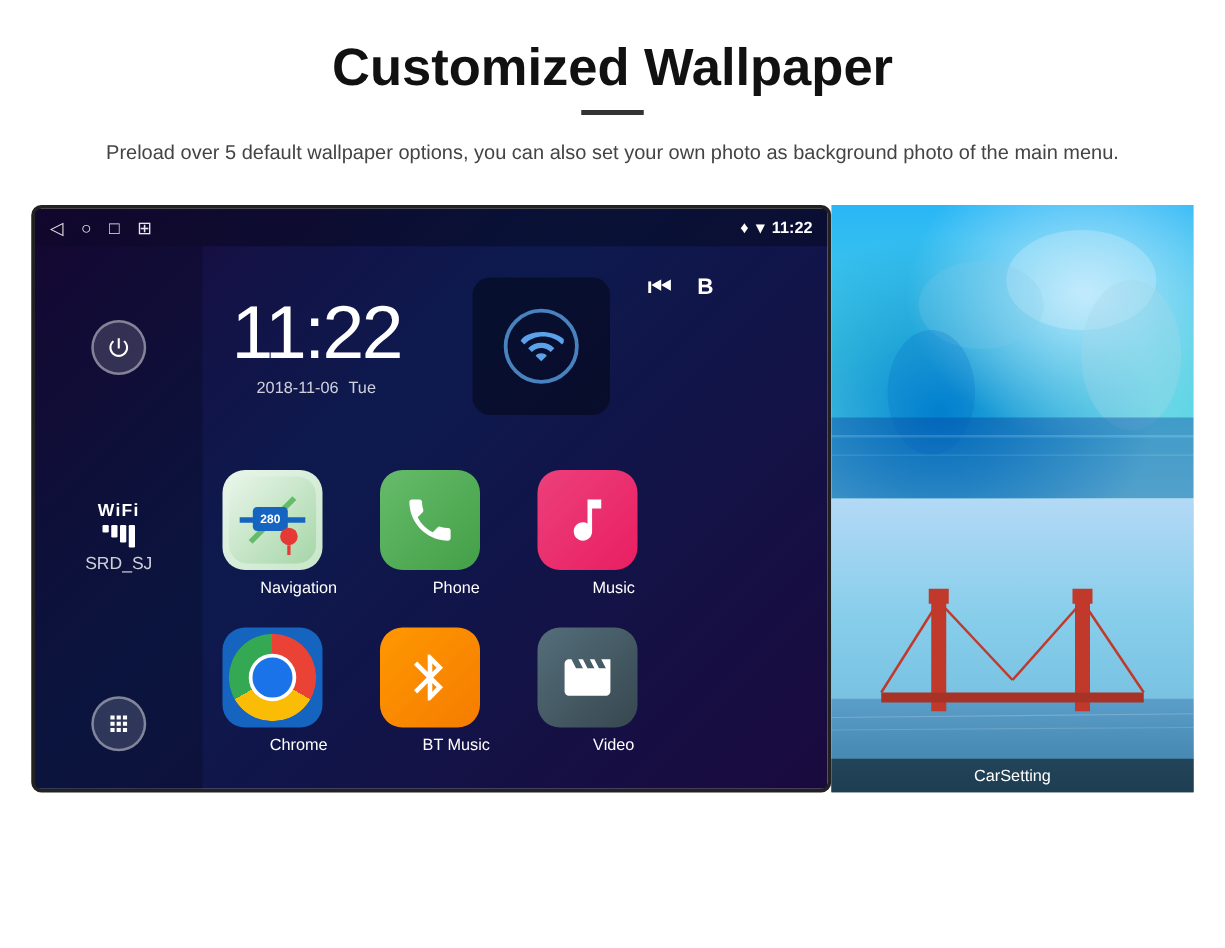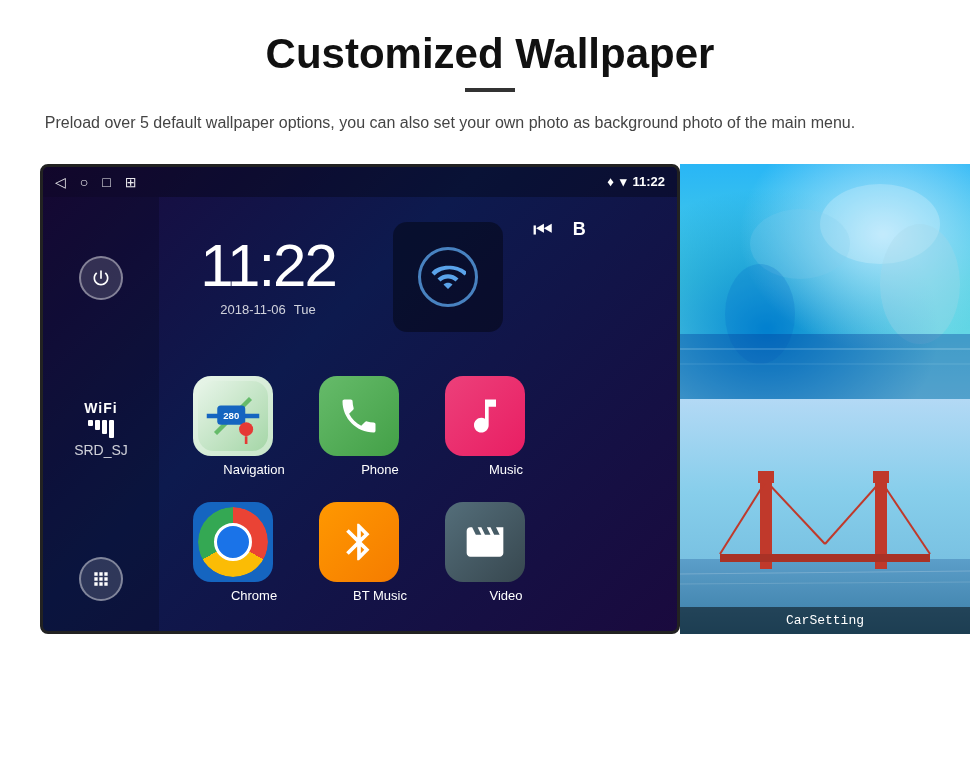--- a/index.html
+++ b/index.html
@@ -10,20 +10,21 @@
       font-family: Arial, sans-serif;
       overflow: hidden;
     }
 
     .page-container {
       width: 980px;
       min-height: 758px;
       background: #fff;
       display: flex;
       flex-direction: column;
+      align-items: center;
       padding: 30px 40px 20px;
     }
 
     .page-title {
       font-size: 42px;
       font-weight: 900;
       color: #111;
       text-align: center;
       margin-bottom: 10px;
     }
@@ -90,21 +91,21 @@
     .status-right {
       display: flex;
       align-items: center;
       gap: 6px;
       font-size: 13px;
       font-weight: bold;
     }
 
     
     .side-panel {
-      width: 116px;
+      width: 134px;
       height: 100%;
       background: rgba(0,0,0,0.2);
       position: absolute;
       left: 0;
       top: 30px;
       display: flex;
       flex-direction: column;
       align-items: center;
       justify-content: space-around;
       padding: 10px 0;
@@ -328,21 +329,20 @@
       background: 
         radial-gradient(ellipse at 70% 30%, #b3e5fc 0%, transparent 50%),
         radial-gradient(ellipse at 30% 70%, #0288d1 0%, transparent 60%),
         linear-gradient(180deg, #29b6f6 0%, #4dd0e1 50%, #80deea 100%);
     }
 
     .wallpaper-bottom {
       flex: 1;
       position: relative;
       overflow: hidden;
-      font-family: Liberation Mono, monospace;
     }
 
     .wallpaper-bridge {
       width: 100%;
       height: 100%;
       background: linear-gradient(180deg, #b3d9f5 0%, #87ceeb 30%, #6ab4d8 50%, #c8a882 70%, #8B7355 85%, #5d4e37 100%);
       position: relative;
     }
 
     

